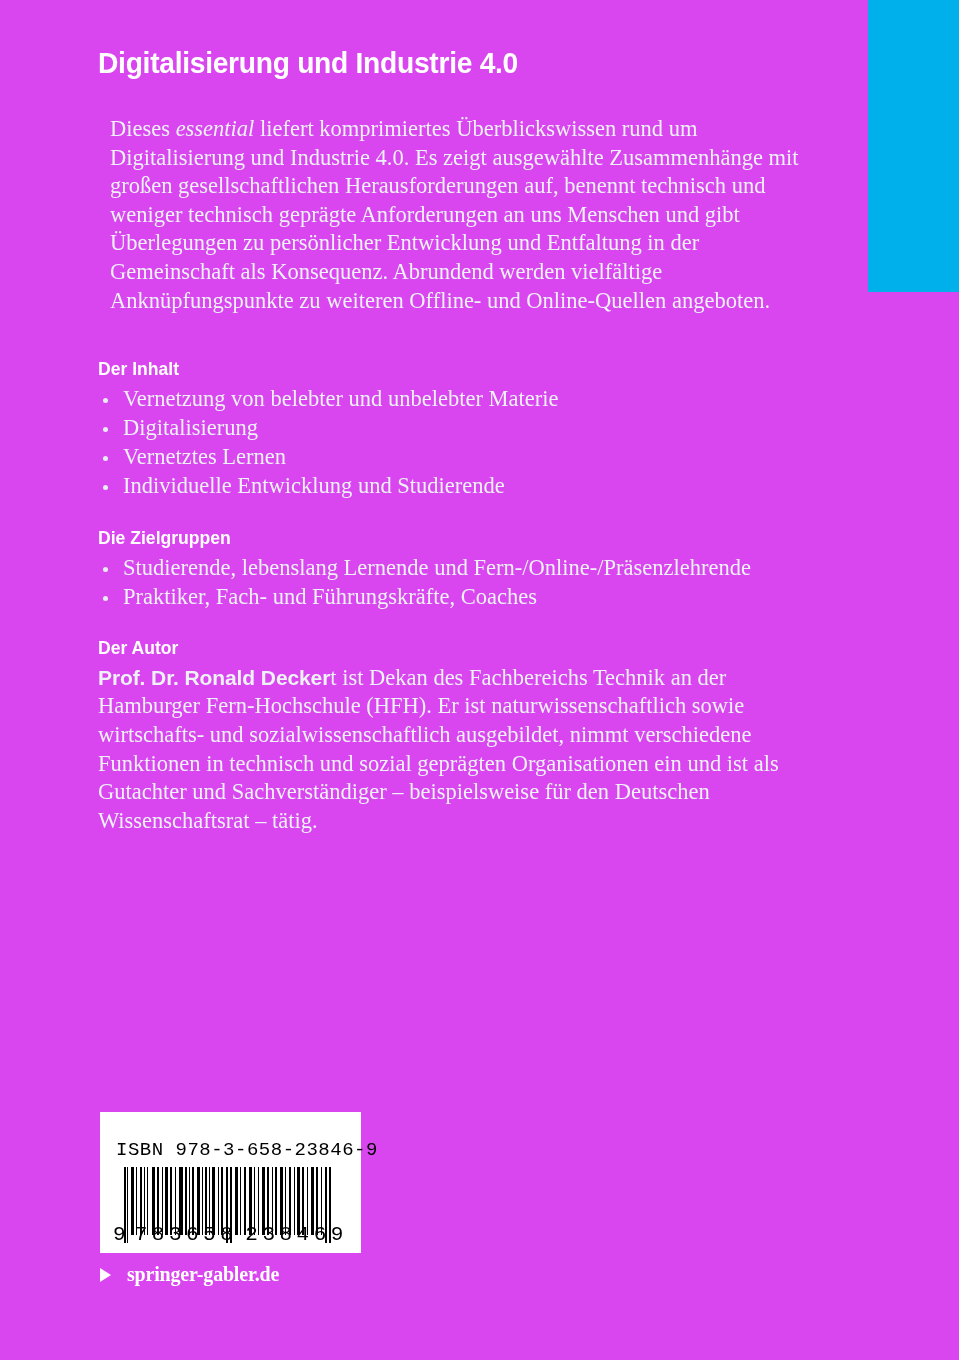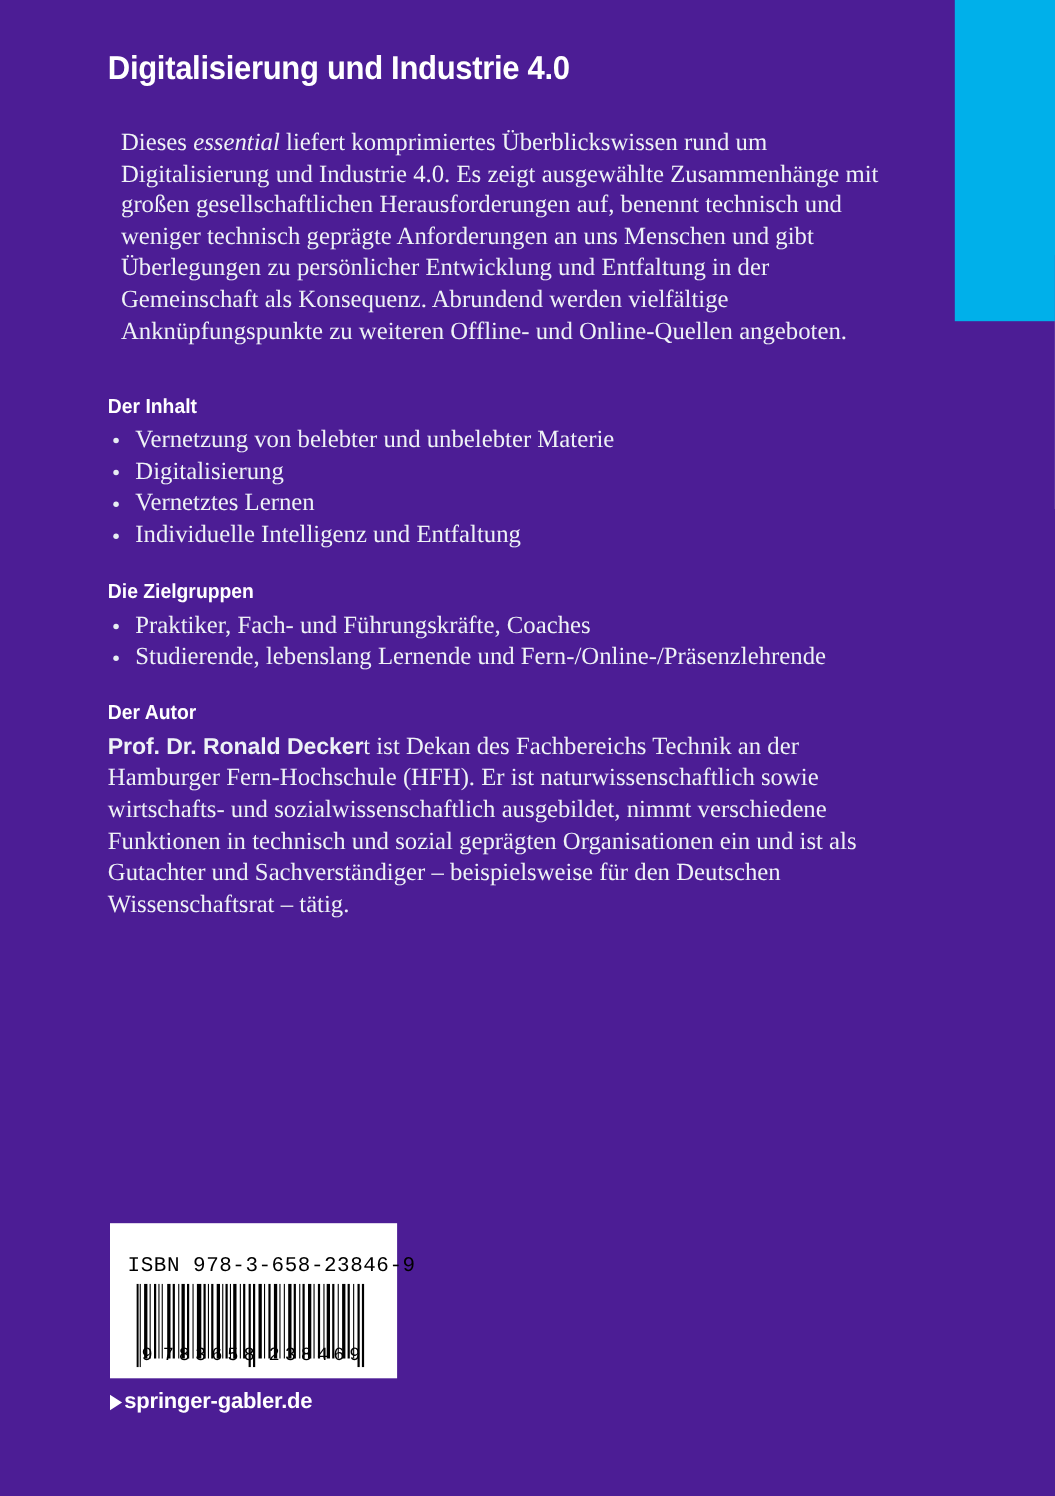--- a/index.html
+++ b/index.html
@@ -4,21 +4,21 @@
 <style>
   html, body {
     margin: 0;
     padding: 0;
     background: #ffffff;
   }
   #cover {
     position: relative;
     width: 959px;
     height: 1360px;
-    background: #4c1d95;
+    background: #d946ef;
     overflow: hidden;
     font-family: "Liberation Serif", "DejaVu Serif", serif;
   }
   
   #accent-block {
     position: absolute;
     left: 868px;
     top: 0px;
     width: 91px;
     height: 292px;
@@ -130,42 +130,42 @@
     width: 214px;
     height: 76px;
     display: block;
   }
   #ean-digits {
     position: absolute;
     left: 0;
     top: 111px;
     width: 100%;
     font-family: "Liberation Mono", "DejaVu Sans Mono", monospace;
-    font-size: 17px;
+    font-size: 21px;
     color: #000000;
     text-align: center;
     letter-spacing: 0px;
     white-space: nowrap;
   }
   #ean-digits .grp { display: inline-block; }
   #ean-digits .lead { margin-right: 9px; }
   #ean-digits .left-grp { letter-spacing: 4.5px; margin-right: 8px; }
   #ean-digits .right-grp { letter-spacing: 4.5px; }
 
   #publisher-line {
     position: absolute;
     left: 100px;
     top: 1263px;
-    font-family: Liberation Sans, sans-serif;
+    font-family: Liberation Serif, serif;
     font-weight: bold;
     font-size: 20px;
     color: #ffffff;
     display: flex;
     align-items: center;
-    gap: 2px;
+    gap: 16px;
     letter-spacing: -0.2px;
   }
   #publisher-line .tri {
     display: inline-block;
     width: 0; height: 0;
     border-top: 7px solid transparent;
     border-bottom: 7px solid transparent;
     border-left: 11px solid #ffffff;
   }
 </style>
@@ -180,27 +180,27 @@
 
     <h1 class="title">Digitalisierung und Industrie 4.0</h1>
 
     <p class="intro"><span>Dieses </span><span class="it">essential</span><span> liefert komprimiertes Überblickswissen rund um Digitalisierung und Industrie 4.0. Es zeigt ausgewählte Zusammenhänge mit großen gesellschaftlichen Herausforderungen auf, benennt technisch und weniger technisch geprägte Anforderungen an uns Menschen und gibt Überlegungen zu persönlicher Entwicklung und Entfaltung in der Gemeinschaft als Konsequenz. Abrundend werden vielfältige Anknüpfungspunkte zu weiteren Offline- und Online-Quellen angeboten.</span></p>
 
     <h2 class="section-head" id="head-inhalt">Der Inhalt</h2>
     <ul class="bullets">
       <li>Vernetzung von belebter und unbelebter Materie</li>
       <li>Digitalisierung</li>
       <li>Vernetztes Lernen</li>
-      <li>Individuelle Intelligenz und Entfaltung</li>
+      <li>Individuelle Entwicklung und Studierende</li>
     </ul>
 
     <h2 class="section-head" id="head-zielgruppen">Die Zielgruppen</h2>
     <ul class="bullets">
+      <li>Studierende, lebenslang Lernende und Fern-/Online-/Präsenzlehrende</li>
       <li>Praktiker, Fach- und Führungskräfte, Coaches</li>
-      <li>Studierende, lebenslang Lernende und Fern-/Online-/Präsenzlehrende</li>
     </ul>
 
     <h2 class="section-head" id="head-autor">Der Autor</h2>
     <p class="author-para"><span class="author-name">Prof. Dr. Ronald Decker</span><span>t ist Dekan des Fachbereichs Technik an der Hamburger Fern-Hochschule (HFH). Er ist naturwissenschaftlich sowie wirtschafts- und sozialwissenschaftlich ausgebildet, nimmt verschiedene Funktionen in technisch und sozial geprägten Organisationen ein und ist als Gutachter und Sachverständiger – beispielsweise für den Deutschen Wissenschaftsrat – tätig.</span></p>
 
   </div>
 
   <div id="barcode-box">
     <div id="isbn-text">ISBN 978-3-658-23846-9</div>
     <svg id="bars" viewBox="0 0 214 76" preserveAspectRatio="none">

